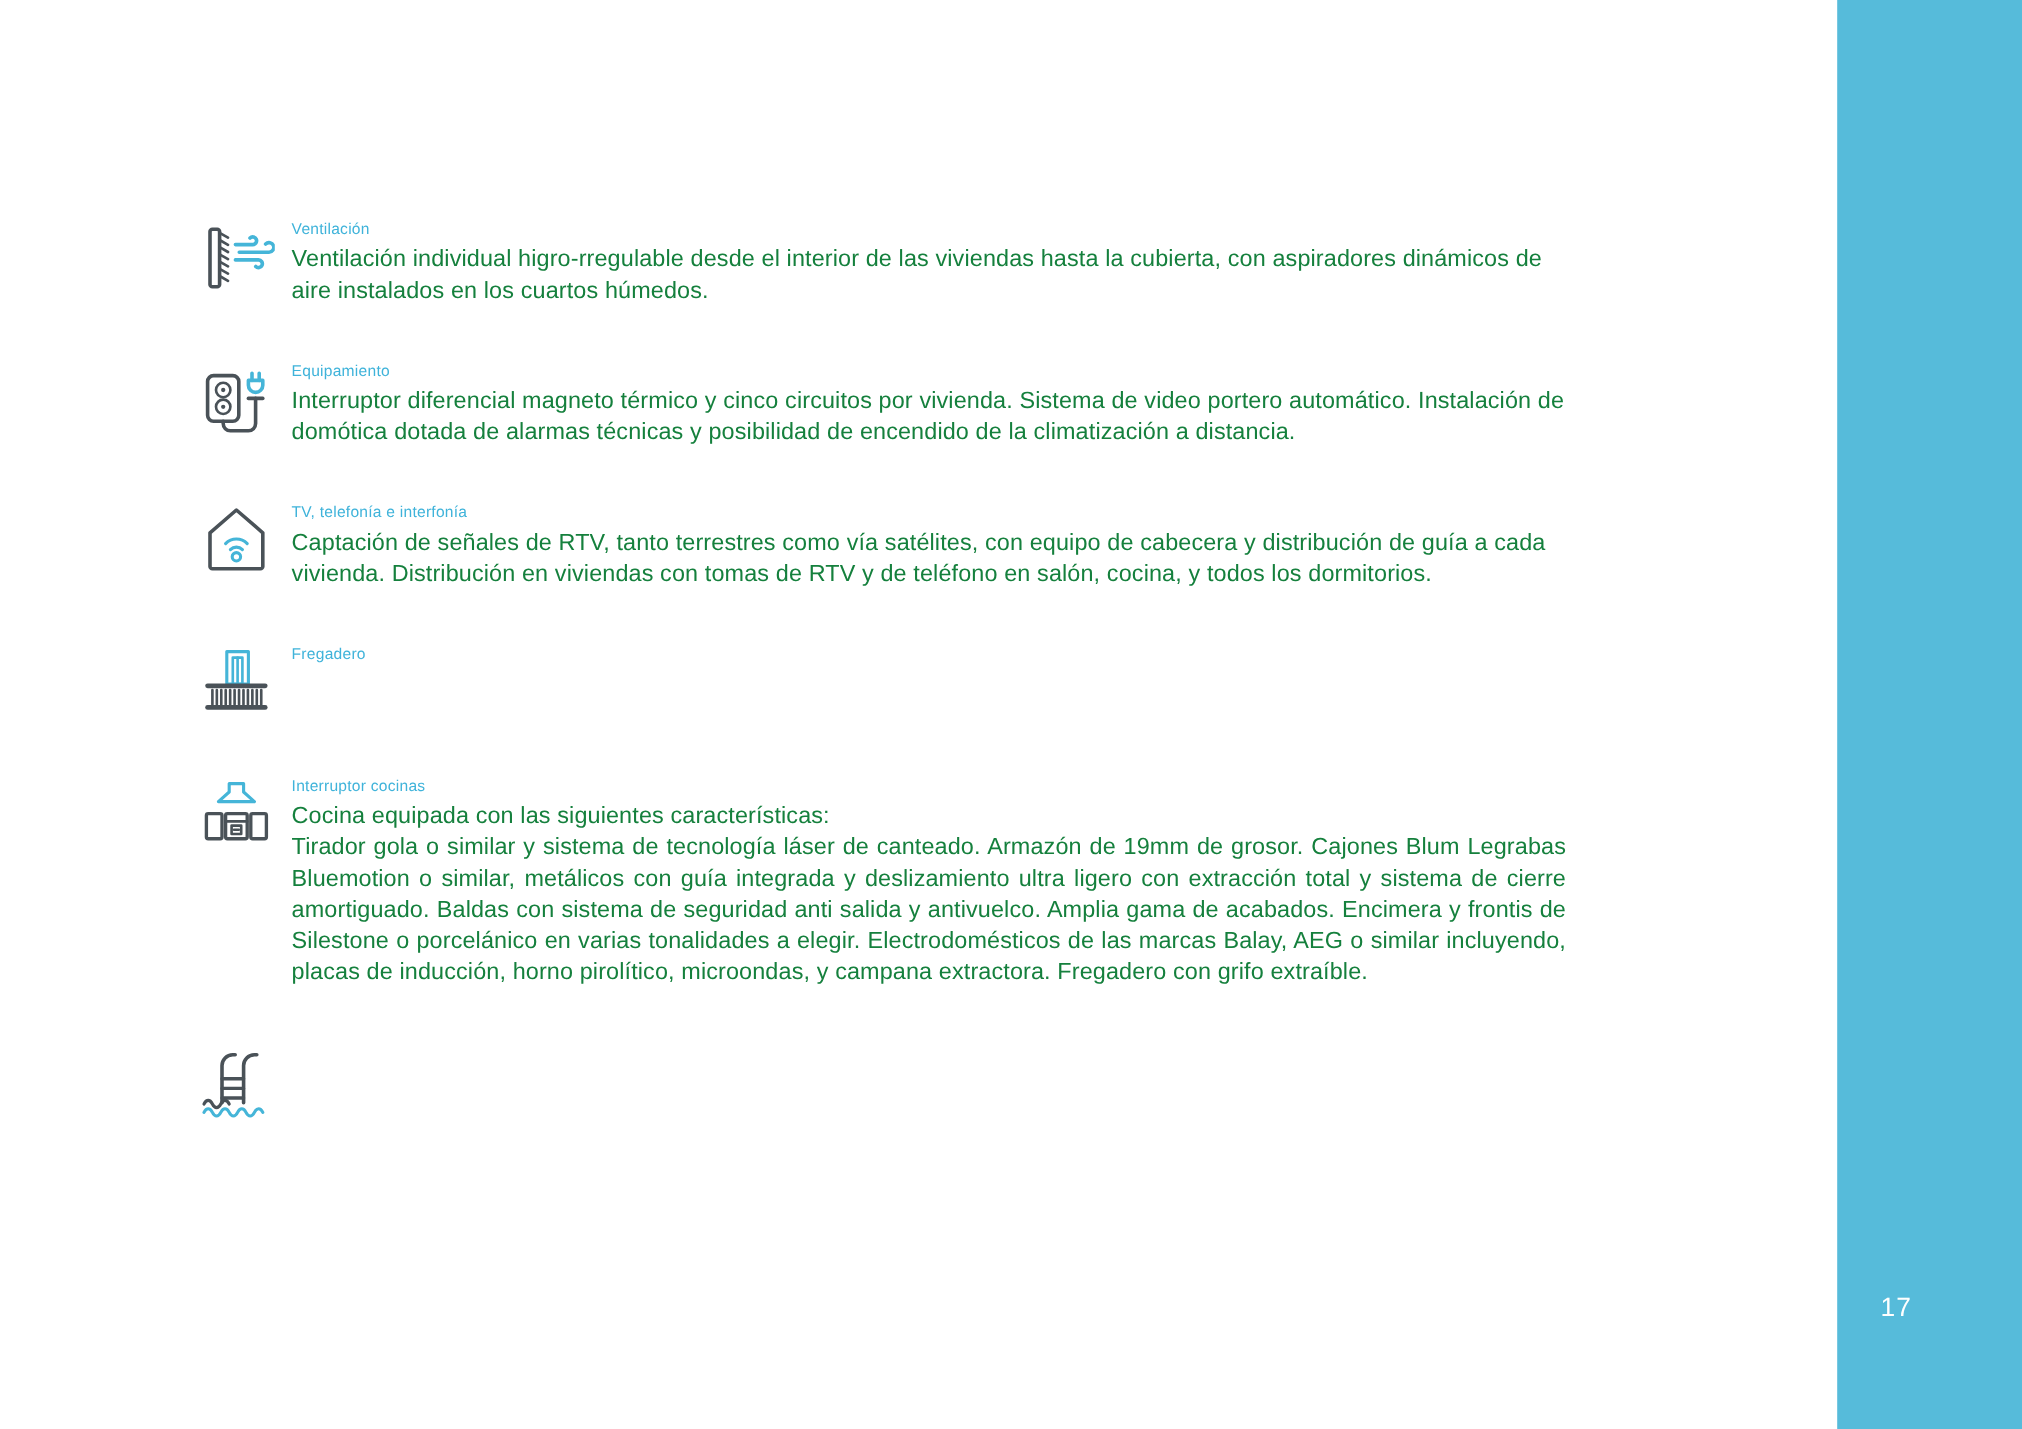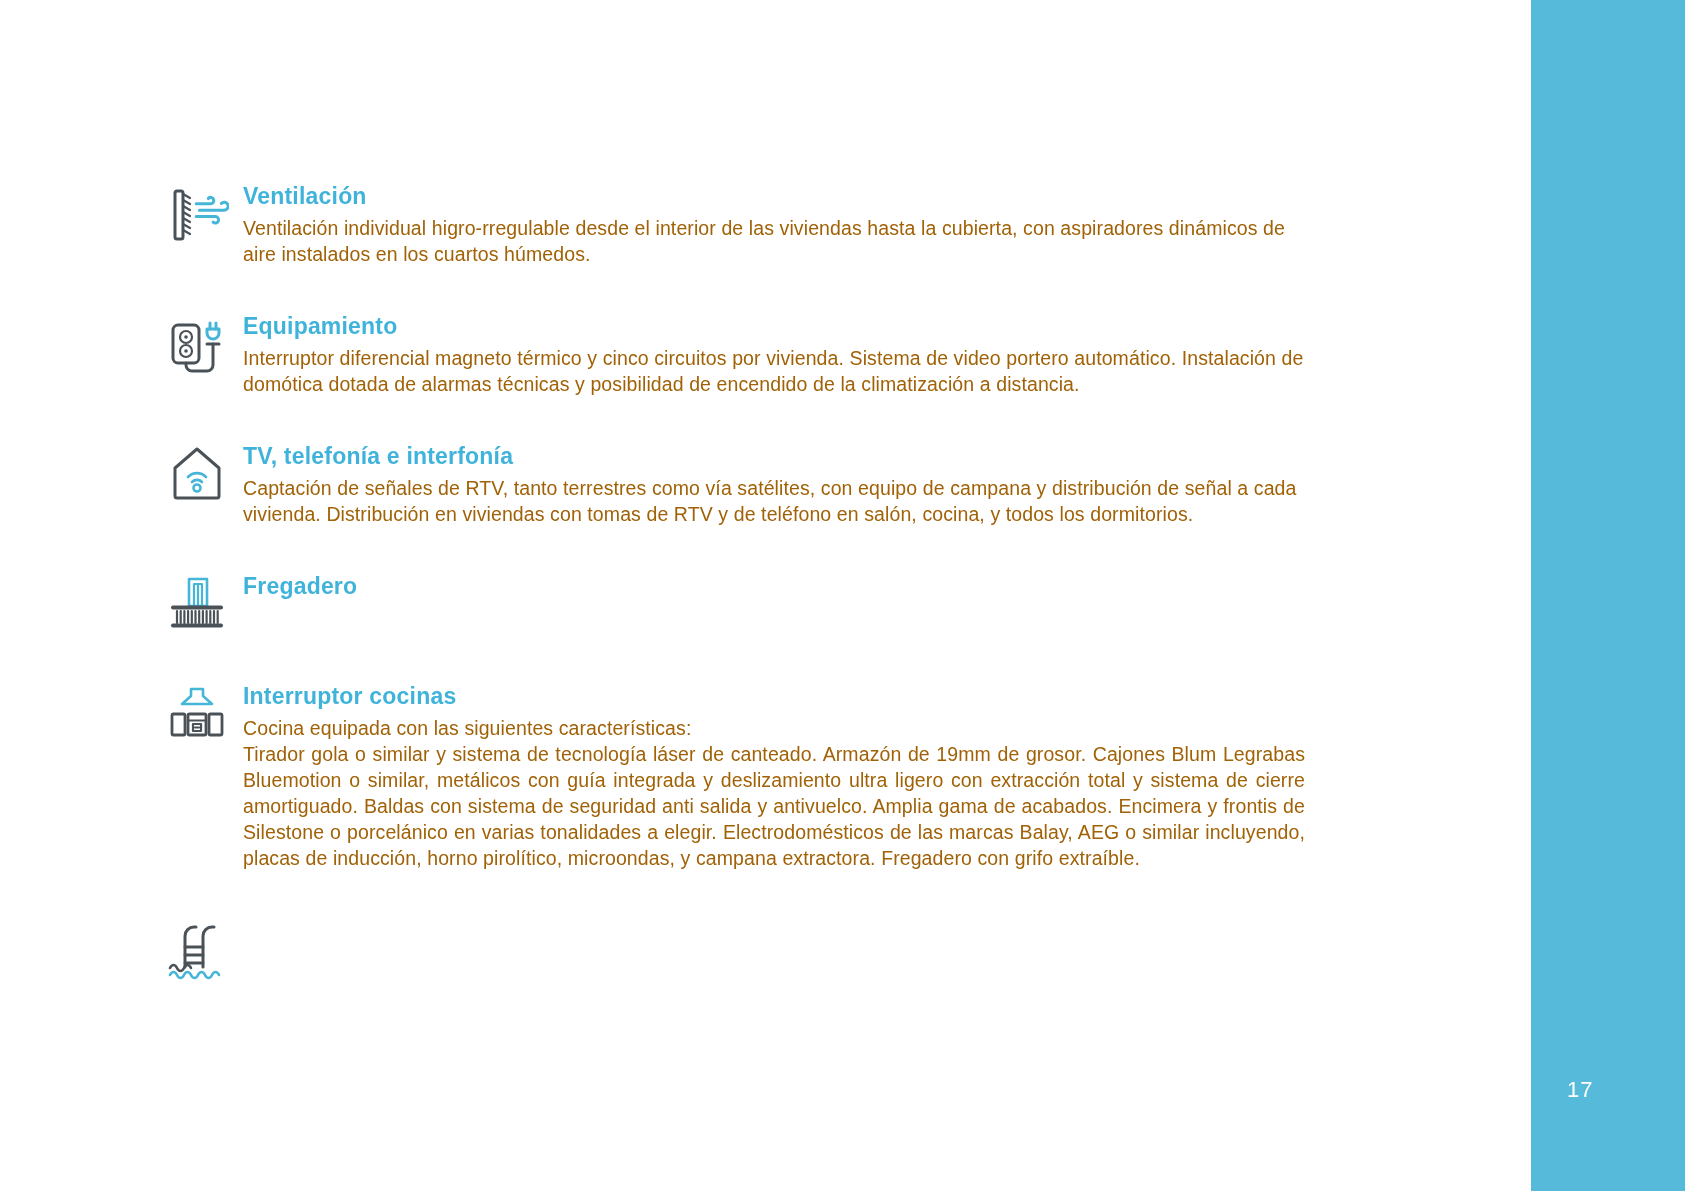--- a/index.html
+++ b/index.html
@@ -21,25 +21,25 @@
   }
   .section{
     display:flex;align-items:flex-start;margin-bottom:46px;
   }
   .icon-cell{
     flex:0 0 78px;width:78px;
   }
   .icon-cell svg{display:block;}
   .text-cell{flex:1;min-width:0;}
   .section-title{
-    color:#3fb3da;font-size:23px;font-weight:700;
+    color:#3fb3da;font-size:13px;font-weight:400;
     margin:0 0 5px 0;letter-spacing:.2px;
   }
   .section-body{
-    color:#a16207;font-size:19.5px;line-height:26px;margin:0;
+    color:#15803d;font-size:19.5px;line-height:26px;margin:0;
     letter-spacing:.1px;
   }
   .section-body.justified{text-align:justify;}
   .icon-stroke{fill:none;stroke:#4a5258;stroke-width:3;stroke-linecap:round;stroke-linejoin:round;}
   .icon-stroke-thin{fill:none;stroke:#4a5258;stroke-width:2.2;stroke-linecap:round;stroke-linejoin:round;}
   .icon-accent{fill:none;stroke:#45b5d8;stroke-width:3;stroke-linecap:round;stroke-linejoin:round;}
   .icon-dot{fill:#4a5258;stroke:none;}
 </style>
 </head>
 <body>
@@ -88,21 +88,21 @@
     <div class="icon-cell">
       <svg width="64" height="64" viewBox="0 0 64 64">
         <path class="icon-stroke" d="M32 6 L54 25 V53 a2 2 0 0 1 -2 2 H12 a2 2 0 0 1 -2 -2 V25 Z"></path>
         <path class="icon-accent" style="stroke-width:2.6" d="M23 34 a12.5 12.5 0 0 1 18 0"></path>
         <path class="icon-accent" style="stroke-width:2.6" d="M27 39 a7 7 0 0 1 10 0"></path>
         <circle class="icon-accent" style="stroke-width:2.6" cx="32" cy="45" r="3.5"></circle>
       </svg>
     </div>
     <div class="text-cell">
       <h3 class="section-title">TV, telefonía e interfonía</h3>
-      <p class="section-body">Captación de señales de RTV, tanto terrestres como vía satélites, con equipo de campana y distribución de señal a cada vivienda. Distribución en viviendas con tomas de RTV y de teléfono en salón, cocina, y todos los dormitorios.</p>
+      <p class="section-body">Captación de señales de RTV, tanto terrestres como vía satélites, con equipo de cabecera y distribución de guía a cada vivienda. Distribución en viviendas con tomas de RTV y de teléfono en salón, cocina, y todos los dormitorios.</p>
     </div>
   </div>
 
   <div class="section">
     <div class="icon-cell">
       <svg width="64" height="64" viewBox="0 0 64 64">
         <rect class="icon-accent" style="stroke-width:2.6" x="24" y="6" width="18" height="27"></rect>
         <rect class="icon-accent" style="stroke-width:2.2" x="29" y="11" width="8" height="22"></rect>
         <path class="icon-accent" style="stroke-width:2.2" d="M33 11 V33"></path>
         <path class="icon-stroke" style="stroke-width:4" d="M8 34.5 H56"></path>

